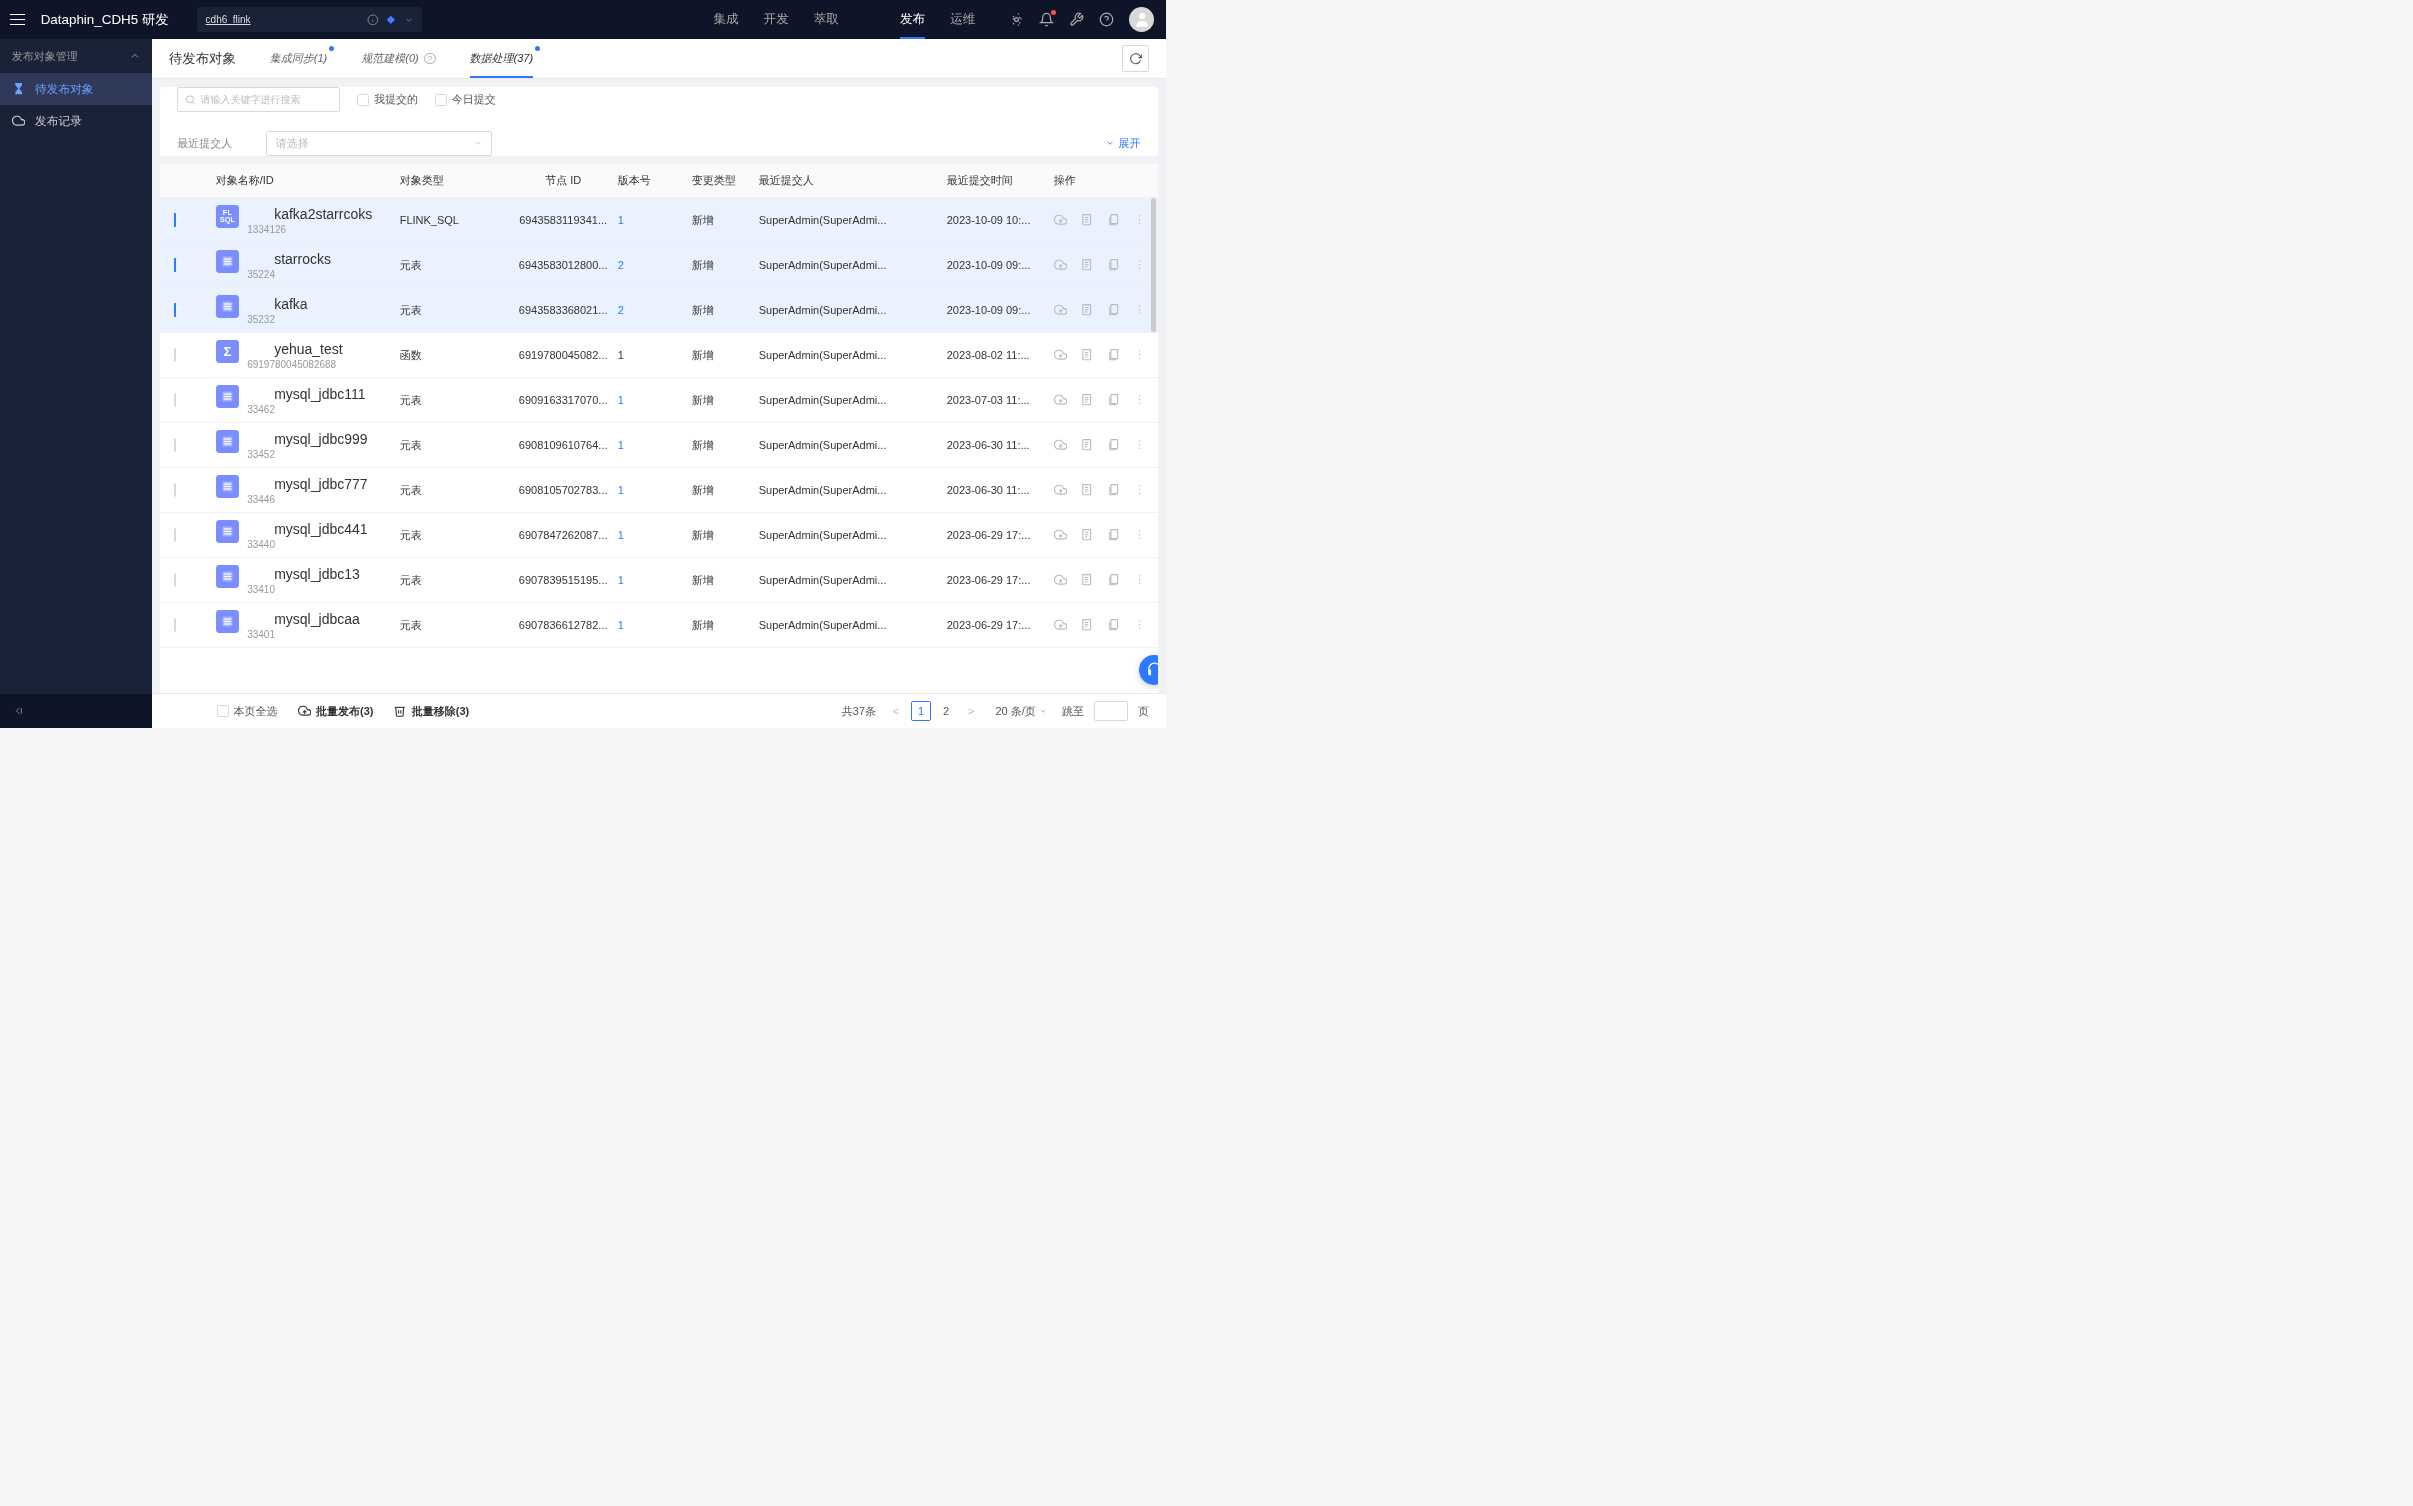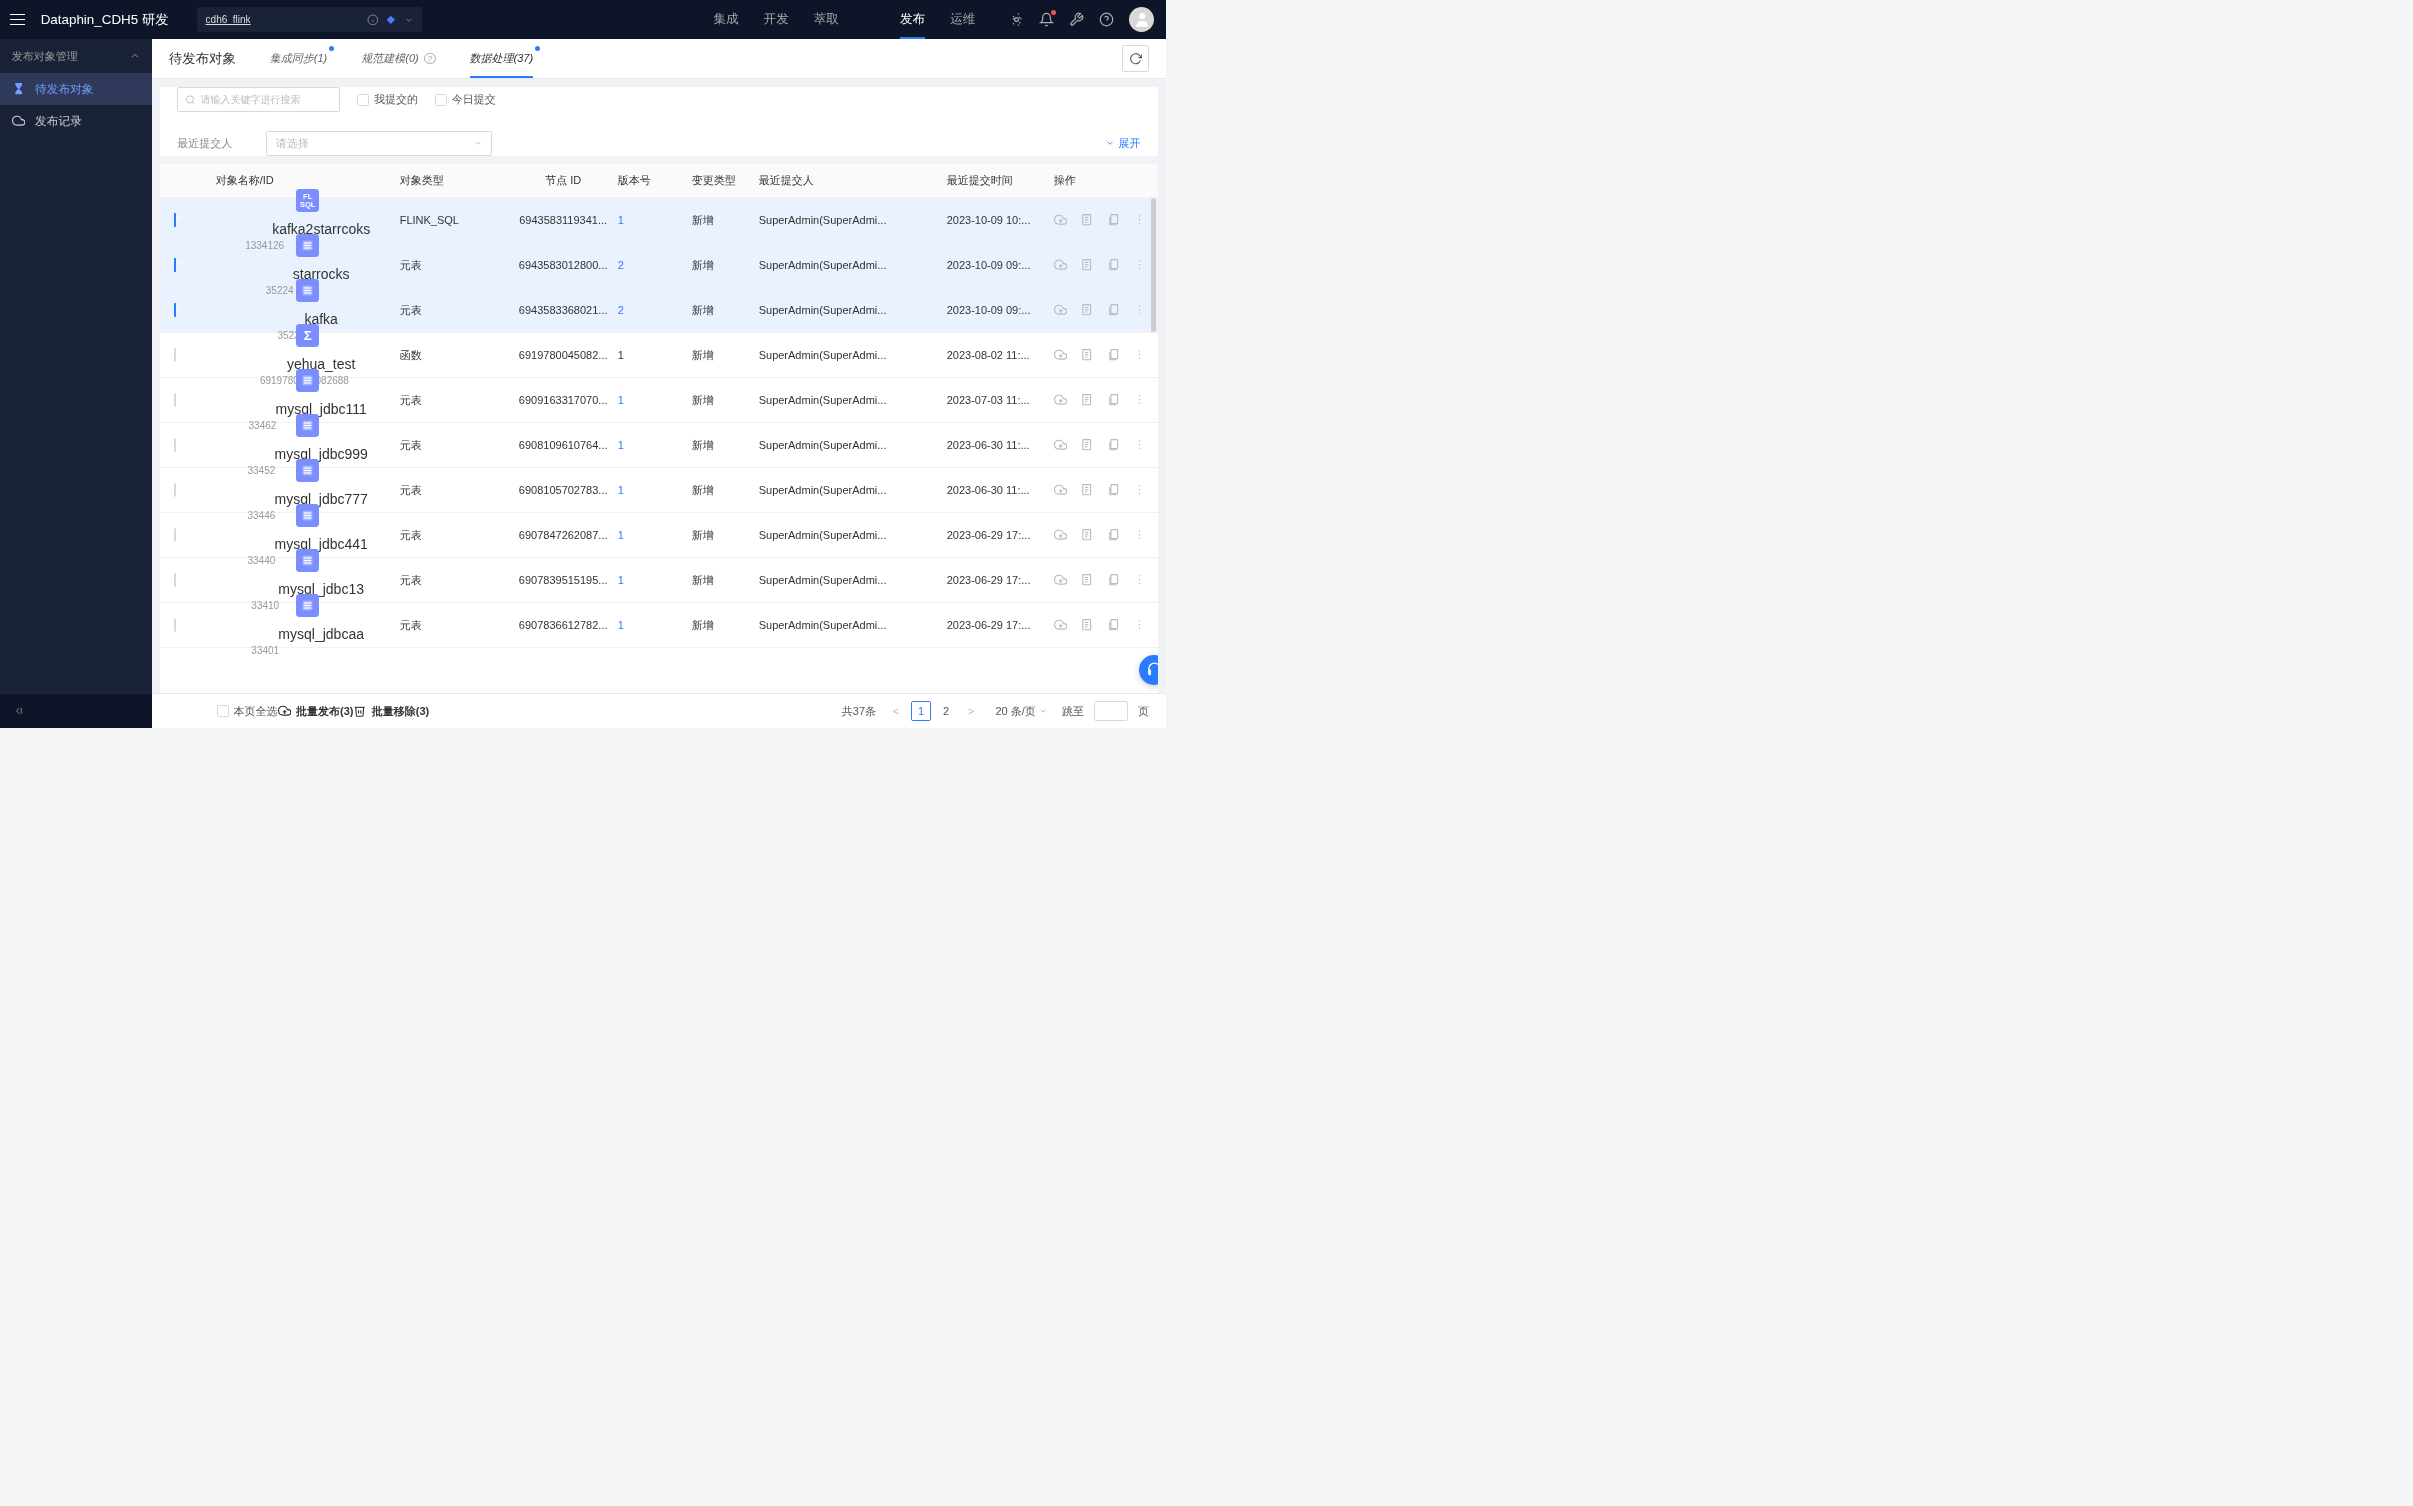--- a/index.html
+++ b/index.html
@@ -66,36 +66,36 @@
 .col-node { width: 109px; flex-shrink: 0; text-align: center; }
 .col-ver { width: 74px; flex-shrink: 0; }
 .col-change { width: 67px; flex-shrink: 0; }
 .col-user { width: 144px; flex-shrink: 0; }
 .col-time { width: 107px; flex-shrink: 0; margin-left: 44px; }
 .col-ops { flex: 1; }
 .trow { display: flex; height: 45px; align-items: center; padding: 0 13.4px; font-size: 11px; border-bottom: 0.8px solid #f0f0f0; }
 .trow.selected { background: #eaf2ff; }
 .checkbox.checked { background: #2b7aff; border-color: #2b7aff; position: relative; }
 .checkbox.checked::after { content: "✓"; color: #fff; font-size: 8.4px; position: absolute; top: -0.8px; left: 0.8px; }
-.obj-cell { display: flex; align-items: center; gap: 8px; flex-direction: column; }
+.obj-cell { display: flex; gap: 8px; }
 .obj-icon { width: 23.5px; height: 23.5px; border-radius: 3.4px; display: flex; align-items: center; justify-content: center; flex-shrink: 0; }
 .obj-icon.sql { background: #7a8eff; color: #fff; font-size: 7.5px; font-weight: bold; line-height: 1; text-align: center; }
 .obj-icon.table { background: #7a8eff; }
 .obj-icon.fn { background: #7a8eff; color: #fff; font-size: 13.4px; font-weight: bold; }
 .obj-icon svg { width: 15px; height: 15px; fill: #fff; }
 .obj-name { font-size: 14px; color: #333; line-height: 1.3; margin-left: 27px; }
 .obj-id { font-size: 10px; color: #999; line-height: 1.3; }
 .ver-link { color: #2b7aff; cursor: pointer; }
 .ops-cell { display: flex; gap: 13.4px; color: #bbb; }
 .ops-cell .op { cursor: pointer; width: 13.4px; height: 13.4px; }
 .dots { cursor: pointer; letter-spacing: -0.8px; }
 
 
 .footer { height: 35px; background: #fff; display: flex; align-items: center; padding: 0 17px; border-top: 0.8px solid #e8e8e8; }
-.footer-left { display: flex; align-items: center; padding-left: 48px; }
+.footer-left { display: flex; gap: 20px; align-items: center; padding-left: 48px; }
 .footer-action { display: flex; align-items: center; gap: 5px; font-size: 11px; cursor: pointer; font-weight: bold; }
 .footer-right { margin-left: auto; display: flex; gap: 10px; align-items: center; font-size: 11px; color: #555; }
 .pager { display: flex; gap: 5px; align-items: center; }
 .page-btn { min-width: 20px; height: 20px; border: 0.8px solid transparent; display: flex; align-items: center; justify-content: center; cursor: pointer; border-radius: 1.7px; font-size: 11px; padding: 0 3.4px; }
 .page-btn.active { border-color: #2b7aff; color: #2b7aff; }
 .page-btn.nav { color: #bbb; }
 .jump-input { width: 34px; height: 20px; border: 0.8px solid #d9d9d9; border-radius: 1.7px; text-align: center; font-size: 10px; }
 
 .fab { position: absolute; right: -11.7px; bottom: 8.4px; width: 30px; height: 30px; border-radius: 50%; background: #2b7aff; box-shadow: 0 1.7px 6.7px rgba(0,0,0,0.2); display: flex; align-items: center; justify-content: center; }
 .scrollbar-v { position: absolute; right: 1.7px; top: 34px; width: 5px; height: 134px; background: #ccc; border-radius: 2.5px; }

